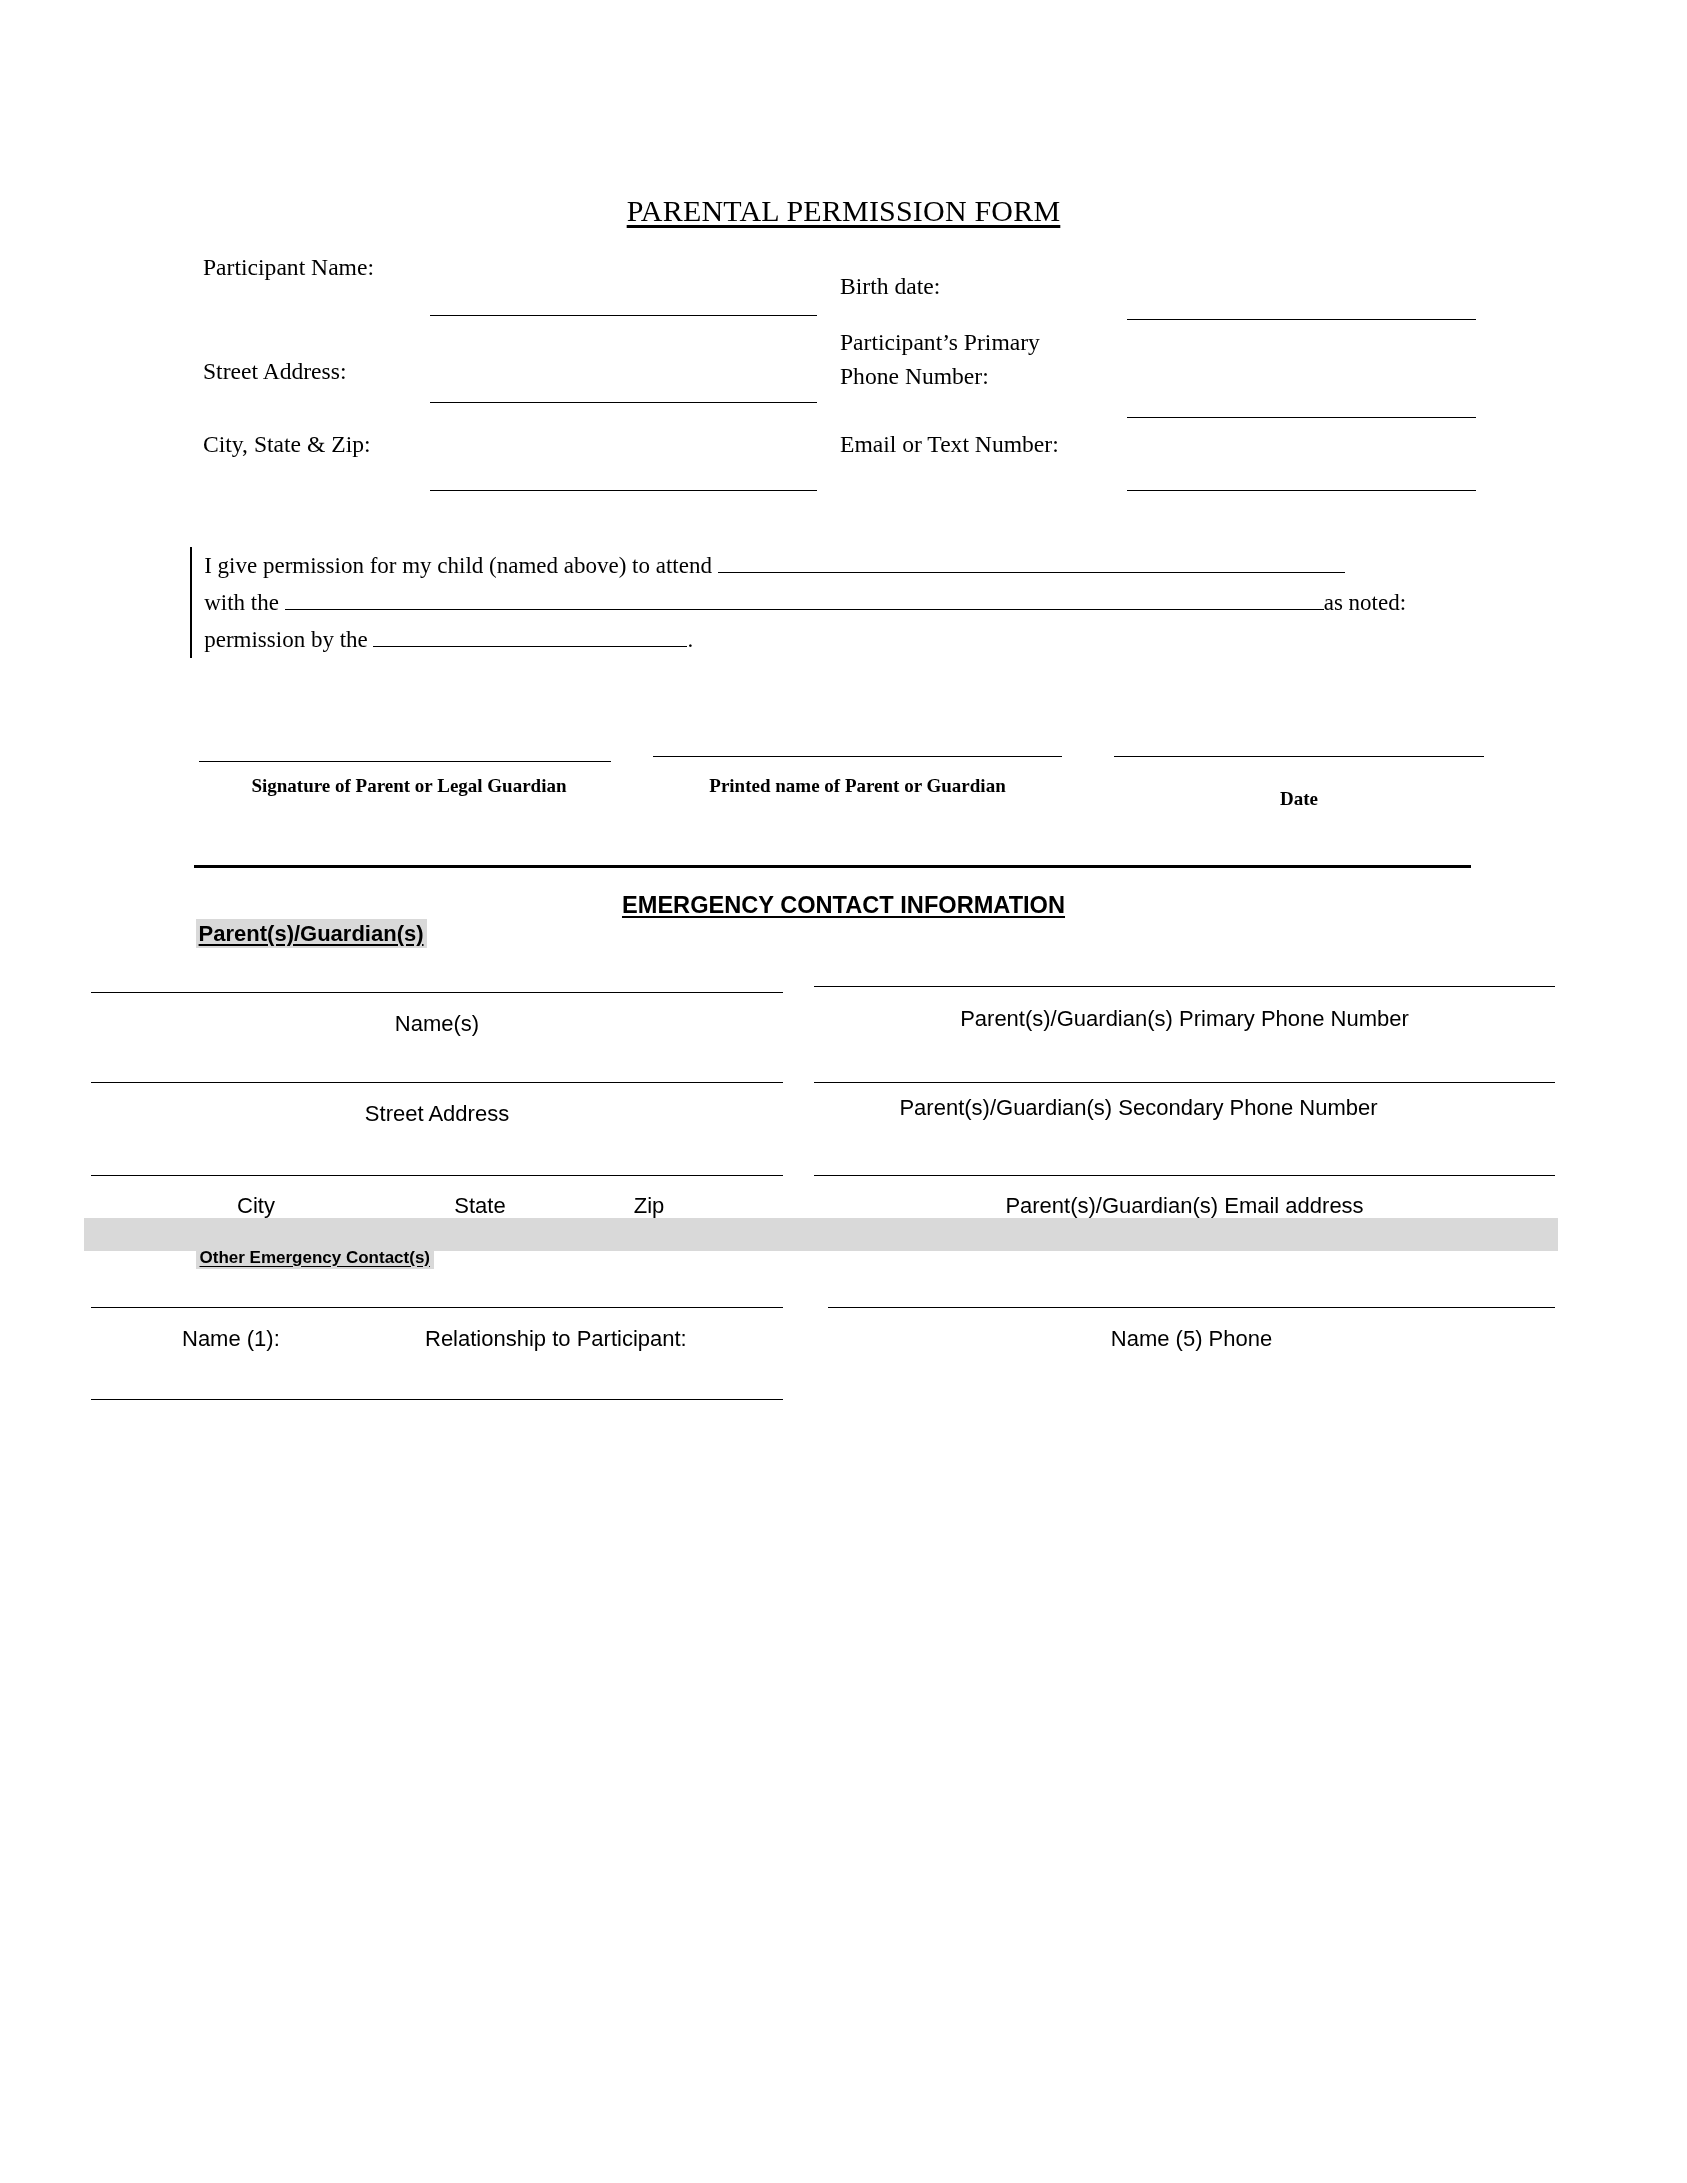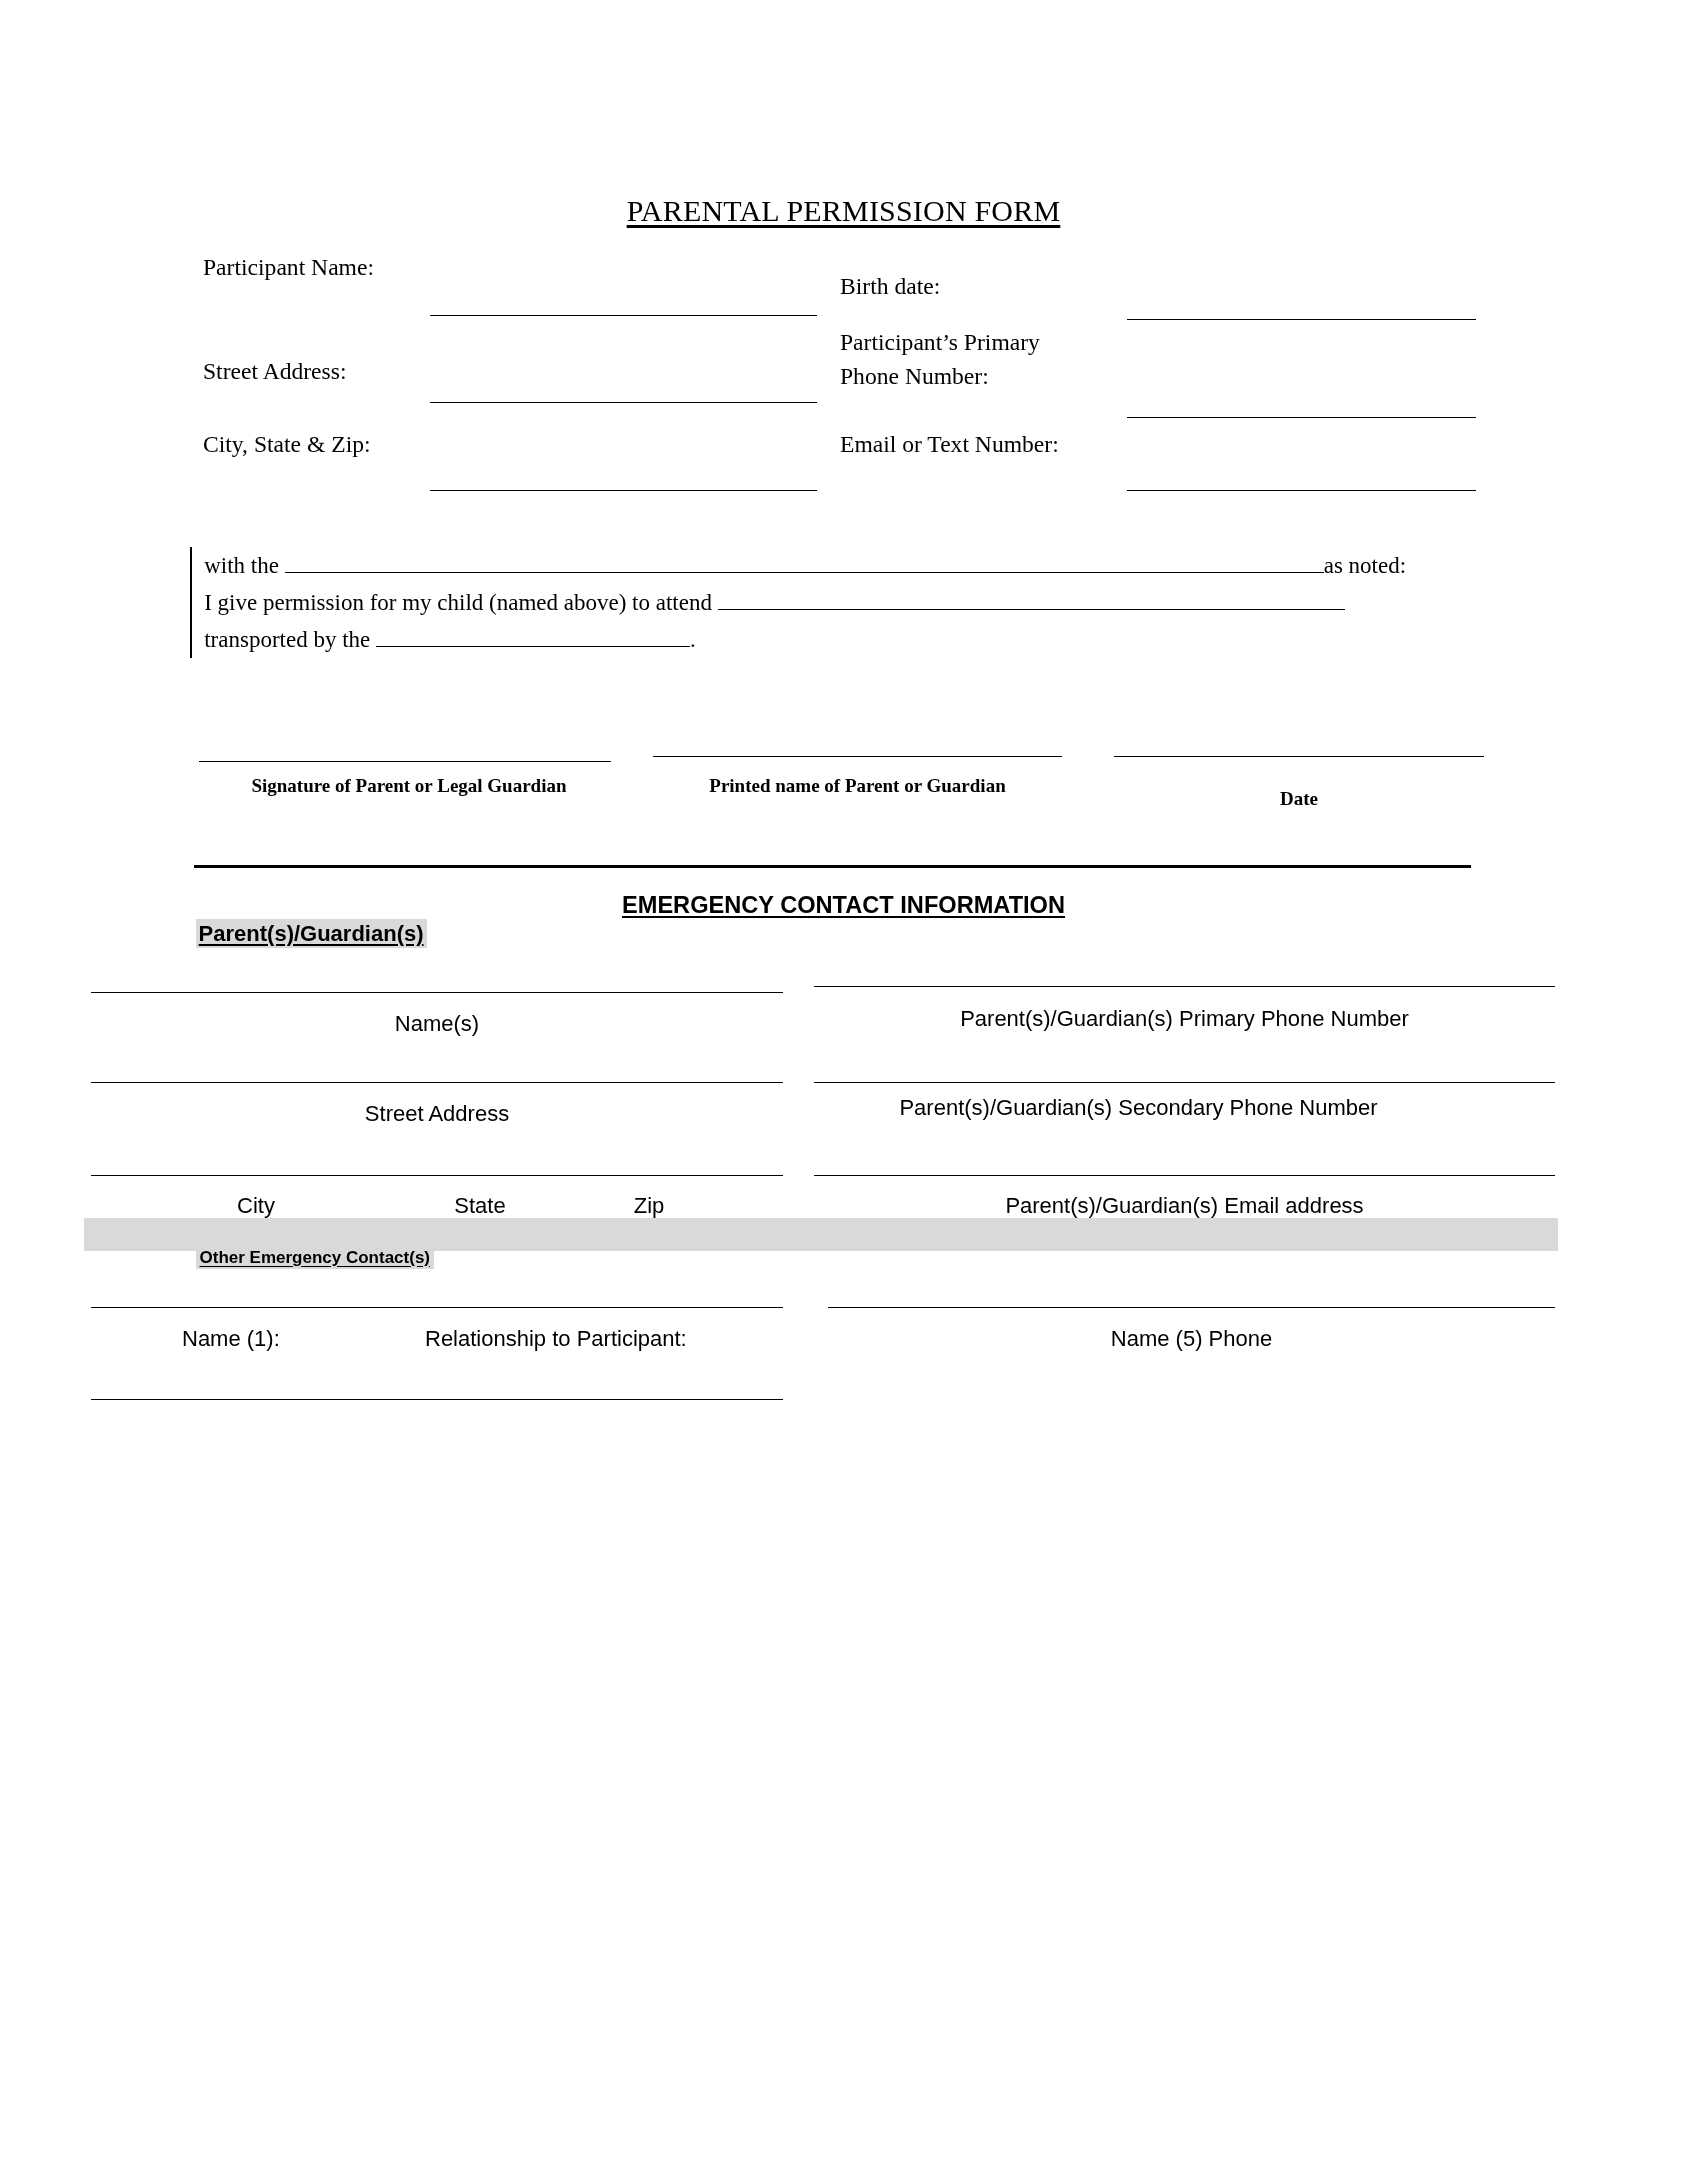--- a/index.html
+++ b/index.html
@@ -247,29 +247,29 @@
   <div class="line-primary-phone"></div>
 
   <div class="lbl-city-state-zip">City, State &amp; Zip:</div>
   <div class="line-city-state-zip"></div>
 
   <div class="lbl-email-text">Email or Text Number:</div>
   <div class="line-email-text"></div>
 
   <div class="perm-block">
     <div class="perm-line">
+      <span>I give permission for my child (named above) to attend</span>
+      <span class="fill fill-a"></span>
+    </div>
+    <div class="perm-line">
       <span>with the</span>
       <span class="fill fill-b"></span><span>as noted:</span>
     </div>
     <div class="perm-line">
-      <span>I give permission for my child (named above) to attend</span>
-      <span class="fill fill-a"></span>
-    </div>
-    <div class="perm-line">
-      <span>transported by the</span>
+      <span>permission by the</span>
       <span class="fill fill-c"></span><span>.</span>
     </div>
   </div>
 
   <div class="sig-line sig-1"></div>
   <div class="sig-cap sig-cap-1">Signature of Parent or Legal Guardian</div>
 
   <div class="sig-line sig-2"></div>
   <div class="sig-cap sig-cap-2">Printed name of Parent or Guardian</div>
 

